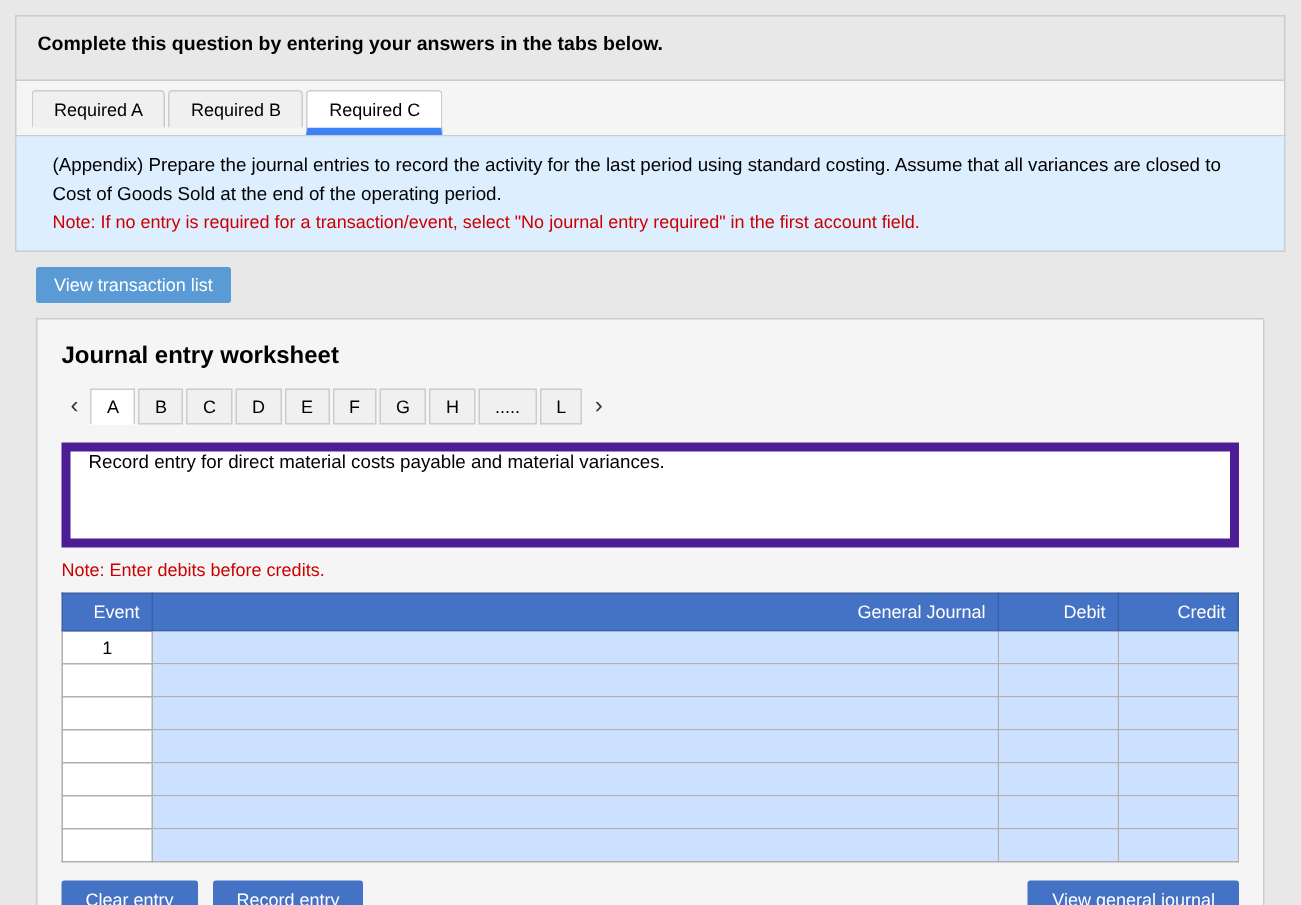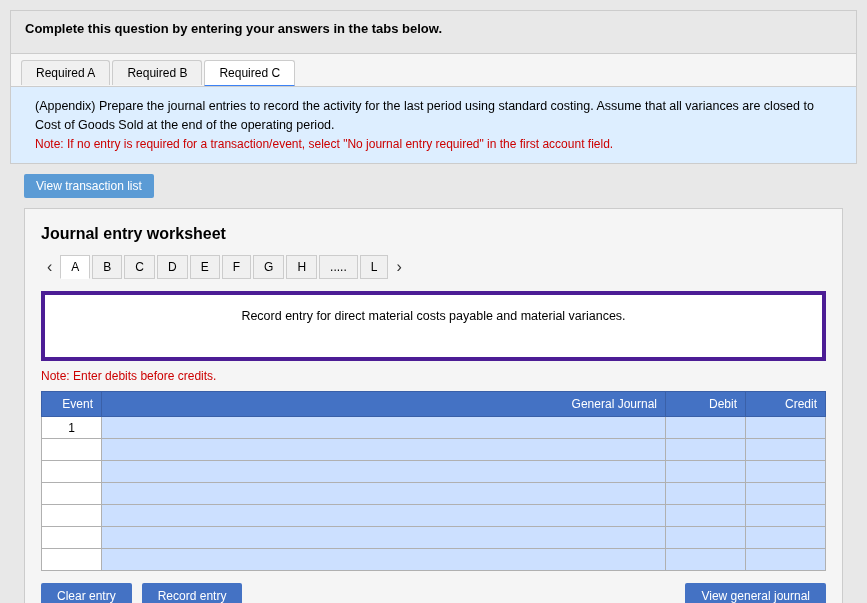--- a/index.html
+++ b/index.html
@@ -39,21 +39,21 @@
       border: 1px solid #ccc;
       border-bottom: none;
       background: #f0f0f0;
       cursor: pointer;
       font-size: 12px;
       border-radius: 3px 3px 0 0;
     }
     .tab.active {
       background: #ffffff;
       font-weight: normal;
-      border-bottom: 1px solid #3b82f6;
+      border-bottom: 5px solid #3b82f6;
       position: relative;
       z-index: 1;
     }
     .description-box {
       background: #ddeeff;
       border: 1px solid #ccc;
       border-top: none;
       padding: 10px 24px;
       font-size: 12.5px;
       line-height: 1.5;
@@ -106,26 +106,25 @@
       font-size: 12px;
       min-width: 28px;
       text-align: center;
     }
     .nav-tab.active {
       background: #ffffff;
       border-bottom-color: #fff;
     }
     .entry-description {
       background: white;
-      border: 4px solid #4c1d95;
-      padding: 14px 12px;
+      border: 6px solid #4c1d95;
+      padding: 0 12px;
       font-size: 12.5px;
       margin-bottom: 8px;
       min-height: 70px;
-      text-align: center;
     }
     .note-debits {
       color: #cc0000;
       font-size: 12px;
       margin-bottom: 8px;
     }
     .journal-table {
       width: 100%;
       border-collapse: collapse;
       font-size: 12px;

